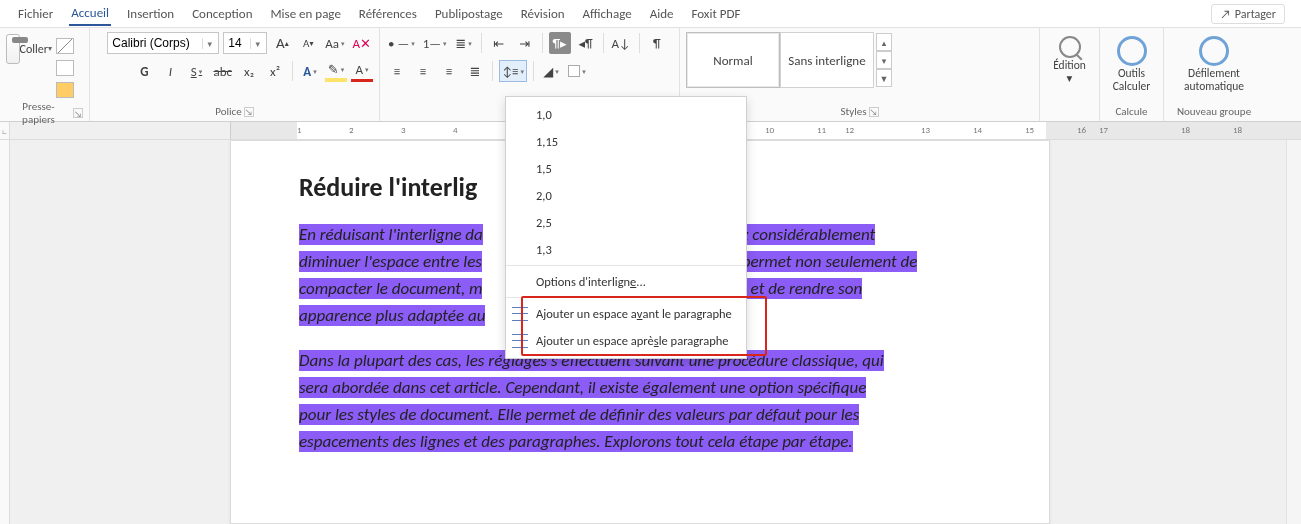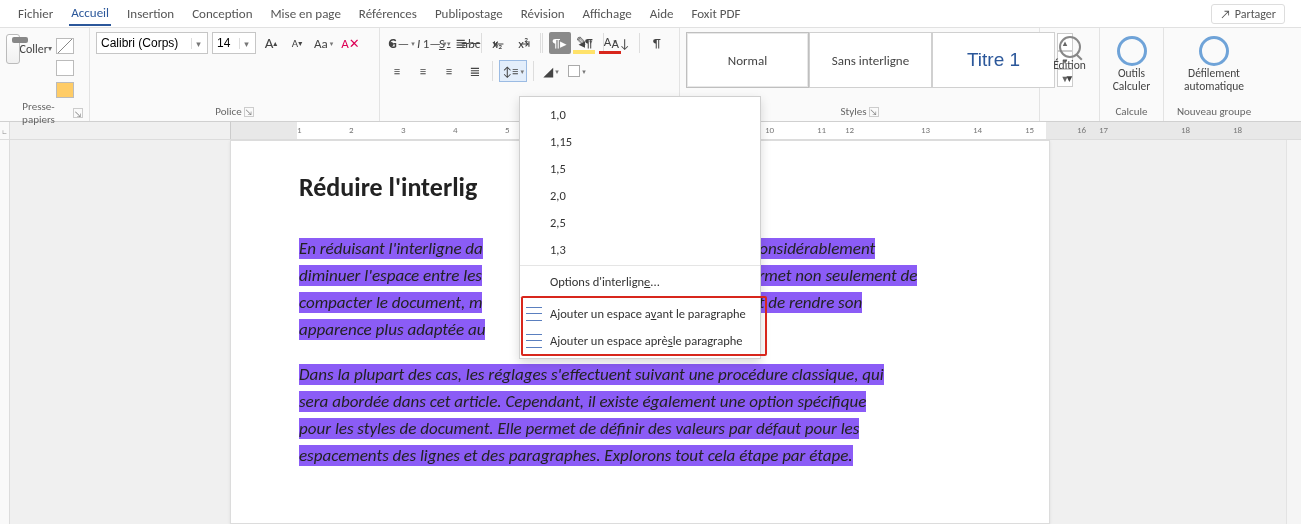--- a/index.html
+++ b/index.html
@@ -21,41 +21,41 @@
   
   .paste-big { display: flex; flex-direction: row; align-items: center; width: 46px; cursor: pointer; }
   .paste-icon { width: 28px; height: 30px; background: linear-gradient(#fff,#f0f0f0); border:1px solid #bbb; border-radius:3px; position:relative; margin-top:2px;}
   .paste-icon::before { content:""; position:absolute; top:2px; left:5px; width:16px; height:6px; background:#888; border-radius:2px; }
   .paste-label { font-size:12px; color:#444; margin-top:1px;}
   .paste-drop { font-size:8px; color:#666; }
   .clip-small { display:flex; flex-direction:column; gap:6px; padding-left:4px; padding-top:6px;}
   .small-icon { width:18px; height:16px; border:1px solid #bbb; background:#fff; cursor:pointer;}
 
   
-  .font-rows { display:flex; flex-direction:row; gap:20px;align-items:flex-end; }
+  .font-rows { display:flex; flex-direction:column; gap:6px;align-items:flex-end; }
   .font-row { display:flex; align-items:center; gap:4px; }
   .combo { display:flex; align-items:center; border:1px solid #c6c6c6; background:#fff; height:22px; }
   .combo input { border:none; outline:none; font-size:12px; padding:0 4px; }
   .combo .drop { width:14px; text-align:center; font-size:9px; color:#777; border-left:1px solid #ddd; cursor:pointer; }
   .btn-row { display:flex; align-items:center; gap:4px; }
   .tb-btn { min-width:22px; height:22px; display:inline-flex; align-items:center; justify-content:center; font-size:13px; color:#444; cursor:pointer; padding:0 2px; position:relative;}
   .tb-btn.split::after { content:"▾"; font-size:7px; margin-left:2px; color:#777; }
   .highlight { border-bottom:4px solid #ffe26a; }
   .fontcolor { border-bottom:3px solid #d8261c; }
   .sep { width:1px; height:20px; background:#ddd; margin:0 2px; }
 
   
   .para-rows { display:flex; flex-direction:column; gap:6px; }
   .darkbtn { background:#8a8a8a; color:#fff; border-radius:2px; padding:0 3px; }
   .active-btn { border:1px solid #9bbbe3; background:#e3eefb; }
   .shade-square { width:12px; height:12px; background:#fff; border:1px solid #aaa; }
 
   
   .styles-body { display:flex; align-items:center; }
-  .style-card { width:123px; height:56px; border:1px solid #d0d0d0; background:#fff; display:flex; align-items:center; justify-content:center; font-size:13px; color:#444; cursor:pointer; }
+  .style-card { width:94px; height:56px; border:1px solid #d0d0d0; background:#fff; display:flex; align-items:center; justify-content:center; font-size:13px; color:#444; cursor:pointer; }
   .style-card.active { border-color:#bfbfbf; box-shadow: inset 0 0 0 1px #e8e8e8; }
   .style-card.titre { color:#2b579a; font-size:19px; font-family:'Calibri Light','Segoe UI Light',sans-serif; }
   .style-scroll { display:flex; flex-direction:column; margin-left:2px; }
   .style-scroll .sb { width:16px; height:18px; border:1px solid #ccc; display:flex; align-items:center; justify-content:center; font-size:9px; color:#666; cursor:pointer; background:#fff; }
 
   
   .big-btn { display:flex; flex-direction:column; align-items:center; justify-content:flex-start; width:58px; cursor:pointer; padding-top:4px;}
   .big-btn .circ { width:30px; height:30px; border:3px solid #6fa3d8; border-radius:50%; }
   .big-btn .lbl { font-size:11.5px; color:#444; text-align:center; line-height:13px; margin-top:1px;}
   .big-btn.wide { width:80px; }
@@ -69,27 +69,27 @@
   .ruler { flex:1; position:relative; background:#fff; border-left:1px solid #ccc; font-size:9px; color:#777; }
   .ruler .shade-l { position:absolute; left:0; top:0; bottom:0; width:66px; background:#e8e8e8; }
   .ruler .shade-r { position:absolute; right:0; top:0; bottom:0; width:255px; background:#e8e8e8; }
   .ruler .num { position:absolute; top:2px; }
 
   
   .doc-area { display:flex; height:384px; background:#f0f0f0; overflow:hidden;}
   .vruler { width:10px; background:#f9f9f9; border-right:1px solid #dcdcdc; }
   .gutter { width:220px; }
   .page { width:820px; background:#fff; border:1px solid #dcdcdc; padding:30px 68px 20px 68px; position:relative; box-shadow:0 1px 3px rgba(0,0,0,.08);}
-  .page h1 { font-size:26px; font-weight:700; color:#222; margin-bottom:32px; font-family:Calibri,Arial,sans-serif;}
+  .page h1 { font-size:26px; font-weight:700; color:#222; margin-bottom:18px; font-family:Calibri,Arial,sans-serif;}
   .page p { font-size:17px; line-height:27px; color:#222; font-family:Calibri,Arial,sans-serif; margin-bottom:18px;}
   .sel-line { background:#8b5cf6; display:inline;font-style:italic;}
   .scrollbar-right { width:15px; background:#f5f5f5; border-left:1px solid #e3e3e3; position: absolute; right:0; top:140px; bottom:0; }
 
   
-  .dropdown { position:absolute; left:519px; top:96px; width:242px; background:#fff; border:1px solid #d0d0d0; box-shadow:0 4px 10px rgba(0,0,0,.15); z-index:50; padding:4px 0;}
+  .dropdown { position:absolute; left:505px; top:96px; width:242px; background:#fff; border:1px solid #d0d0d0; box-shadow:0 4px 10px rgba(0,0,0,.15); z-index:50; padding:4px 0;}
   .dd-item { padding:6px 12px 6px 30px; font-size:12.5px; color:#333; cursor:pointer; position:relative; display:flex; align-items:center;}
   .dd-sep { height:1px; background:#e5e5e5; margin:2px 0; }
   .dd-item .pic { position:absolute; left:6px; width:16px; height:14px; display:flex; flex-direction:column; justify-content:space-between; }
   .dd-item .pic span { height:1px; background:#5a7fbf; }
   .red-box { position:absolute; border:2px solid #d8261c; border-radius:2px; z-index:60; pointer-events:none; }
 
   
   .arrow { position:absolute; z-index:55; }
 
   .u-a { text-decoration: underline; }
@@ -247,21 +247,20 @@
     <div class="group-label">
       <span>Pa</span>
     </div>
   </div>
 
   <div class="group" style="width:360px">
     <div class="group-body">
       <div class="styles-body">
         <div class="style-card active">Normal</div>
         <div class="style-card">Sans interligne</div>
-        <div class="style-card titre">Titre 1</div>
         <div class="style-scroll">
           <div class="sb">▴</div>
           <div class="sb">▾</div>
           <div class="sb">▼</div>
         </div>
       </div>
     </div>
     <div class="group-label">
       <span>Styles</span>
       <span class="launcher">↘</span>

